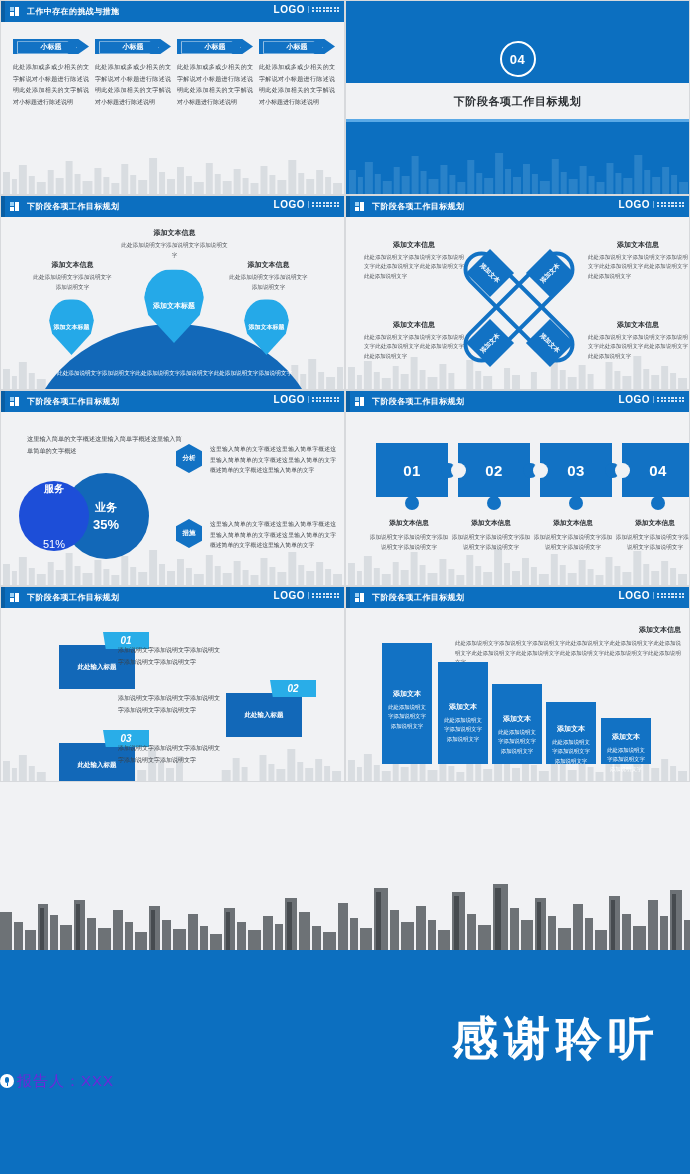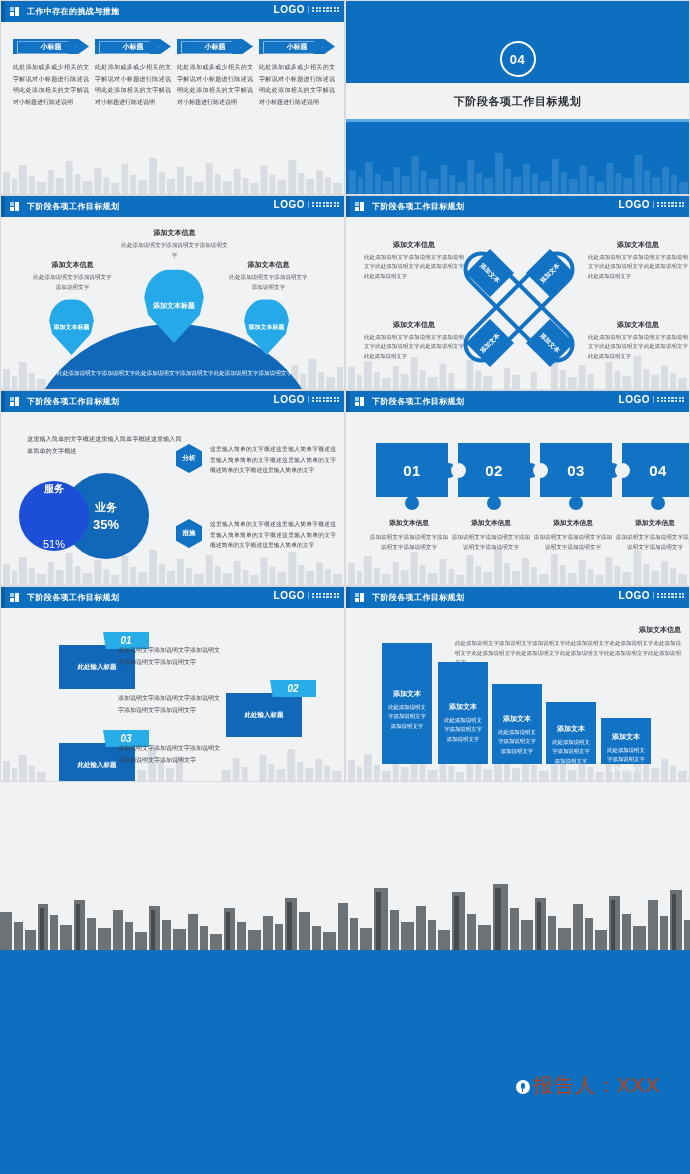--- a/index.html
+++ b/index.html
@@ -212,22 +212,22 @@
 
   
   .final { position:absolute; left:0; top:782px; width:690px; height:392px; background:#f1f2f4; overflow:hidden; }
   .final-city { position:absolute; left:0; top:88px; width:690px; height:82px; }
   .final-blue { position:absolute; left:0; top:168px; width:690px; bottom:0; background:#0c6fc0; }
   .thanks {
     position:absolute; left:0; right:30px; top:226px; text-align:right;
     color:#fff; font-size:46px; font-weight:bold; letter-spacing:6px;
   }
   .speaker {
-    position:absolute; left:0; right:30px; top:290px; text-align:right;
-    color:#c2410c; font-size:20px; letter-spacing:1px;
+    position:absolute; left:0; right:30px; top:290px; text-align:left;
+    color:#6d28d9; font-size:15px; letter-spacing:1px;
   }
   .speaker .mic {
     display:inline-block; vertical-align:-2px; margin-right:3px;
     width:14px; height:14px; border-radius:50%; background:#fff; position:relative;
   }
   .speaker .mic::before {
     content:""; position:absolute; left:5px; top:3px; width:4px; height:6px;
     background:#0c6fc0; border-radius:2px;
   }
   .speaker .mic::after {
@@ -962,16 +962,17 @@
       <rect x="287" y="32" width="5" height="50"></rect>
         <rect x="376" y="22" width="5" height="60"></rect>
       <rect x="454" y="26" width="5" height="56"></rect>
         <rect x="495" y="18" width="6" height="64"></rect>
       <rect x="537" y="32" width="4" height="50"></rect>
         <rect x="611" y="30" width="4" height="52"></rect>
       <rect x="672" y="24" width="4" height="58"></rect>
     </g>
   </svg>
   <div class="final-blue"></div>
+  <div class="thanks">感谢聆听</div>
   <div class="speaker">
     <span class="mic"></span><span>报告人：XXX</span>
   </div>
 </div>
 
 </body></html>

